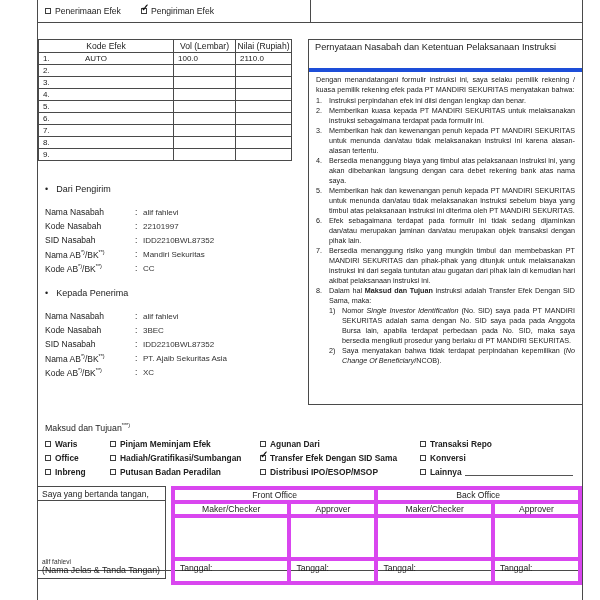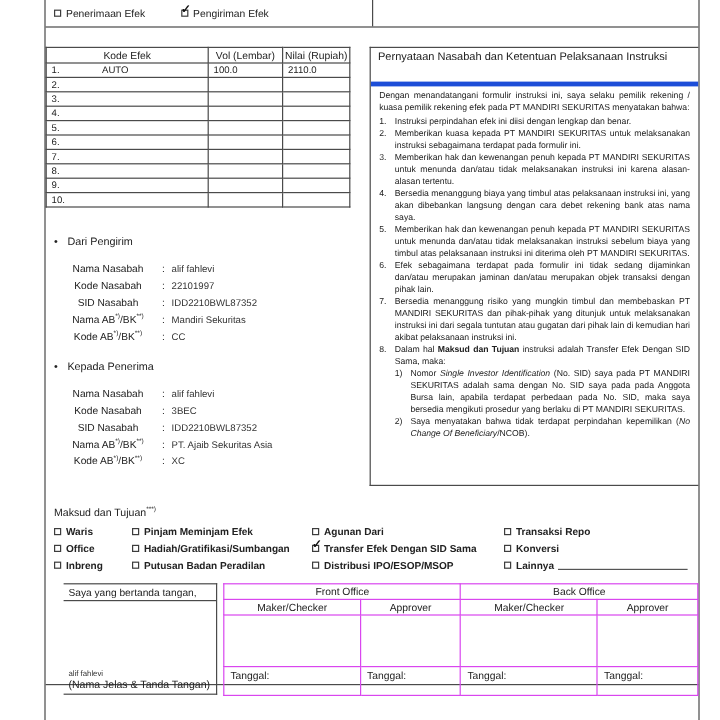--- a/index.html
+++ b/index.html
@@ -4,21 +4,21 @@
 <style>
   * { box-sizing: border-box; margin: 0; padding: 0; }
   html,body { width:600px; height:600px; overflow:hidden; background:#fff;
     font-family:"Liberation Sans", sans-serif; color:#222; }
   .sheet { position:absolute; left:37px; top:0; width:546px; height:600px;
     border-left:1px solid #4a4a4a; border-right:1px solid #4a4a4a; }
   .form-inner { height:571px; border-bottom:1px solid #4a4a4a; }
 
   
   .jenis-row { height:23px; border-bottom:1px solid #4a4a4a; display:flex; }
-  .jenis-left { width:272px; display:flex; align-items:center; padding-left:7px; gap:30px; }
+  .jenis-left { width:272px; display:flex; align-items:center; padding-left:7px; gap:20px; }
   .jenis-right { flex:1; border-left:1px solid #4a4a4a; }
   .cb-item { display:flex; align-items:center; font-size:8.6px; white-space:nowrap; }
   .cb { width:6px; height:6px; border:1px solid #3d3d3d; margin-right:4px; flex:none; position:relative; background:#fff; }
   .cb.checked::after { content:"✓"; position:absolute; left:-1px; top:-7px; font-size:10px; font-weight:bold; color:#111; }
 
   
   .main-row { display:flex; height:366px; margin-top:16px; }
   .left-col { width:270px; }
   .right-panel { flex:1; border:1px solid #4a4a4a; border-right:none; display:flex; flex-direction:column; overflow:hidden; }
   .panel-title { padding:2px 6px 16px; border-bottom:4px solid #1d4ed8; font-size:9.2px; }
@@ -41,42 +41,42 @@
   .rownum { width:20px; flex:none; }
   .kode-val { margin-left:22px; }
 
   
   .party { padding-left:7px; }
   .party-1 { margin-top:22px; }
   .party-2 { margin-top:12px; }
   .party-heading { display:flex; gap:8px; font-size:9px; line-height:12px; }
   .party-fields { margin-top:10px; }
   .field-row { display:flex; font-size:8.5px; height:14px; align-items:center; }
-  .f-label { width:90px; flex:none;text-align:center; }
+  .f-label { width:90px; flex:none; }
   .f-label sup { font-size:5.5px; }
   .f-colon { width:8px; flex:none; }
   .f-value { font-size:8px; color:#333; }
 
   
   .maksud { height:74px; padding:16px 7px 0; }
   .maksud-label { font-size:8.8px; line-height:9px; margin-bottom:4px; }
   .maksud-label sup { font-size:5.5px; }
   .maksud-grid { display:grid; grid-template-columns:65px 150px 160px auto; }
   .maksud-grid .cb-item { height:14px; font-size:8.4px;font-weight:bold; }
   .fill-line { width:108px; border-bottom:1px solid #555; height:9px; margin-left:3px; flex:none; }
 
   
   .sign-row { display:flex; margin-top:7px; height:93px; gap:5px; }
-  .sign-box { width:128px; border:1px solid #4a4a4a; border-left:none; display:flex; flex-direction:column;margin-left:15px; }
+  .sign-box { width:128px; border:1px solid #4a4a4a; border-left:none; display:flex; flex-direction:column; }
   .sign-head { font-size:8.5px; padding:2px 4px 1px; border-bottom:1px solid #4a4a4a; }
   .sign-space { flex:1; }
   .sign-name { font-size:6.5px; padding:0 4px; color:#333; }
   .sign-caption { font-size:8.8px; padding:0 4px 3px; white-space:nowrap; }
   .office-table { border-collapse:collapse; flex:1; table-layout:fixed; }
-  .office-table th, .office-table td { border:1px solid #d946ef; font-weight:normal; }
+  .office-table th, .office-table td { border:4px solid #d946ef; font-weight:normal; }
   .office-table th { height:13px; font-size:8.6px; text-align:center; }
   .row-space td { height:43px; }
   .row-tanggal td { height:24px; vertical-align:top; padding:2px 5px; font-size:8.6px; }
 
   
   .footnotes { padding:4px 9px 0; font-size:8px;margin-top:32px; }
   .fn-line { display:flex; height:12px; align-items:flex-start; }
   .fn-mark { width:28px; font-size:6px; position:relative; top:-1px; }
   .fn-text { flex:1; }
   .fn-right { text-align:right; color:#333; }
@@ -195,30 +195,20 @@
                     <span class="kode-val"></span>
                   </span>
                 </td>
                 <td></td>
                 <td></td>
               </tr>
             <tr>
                 <td class="kode">
                   <span class="kode-inner">
                     <span class="rownum">9.</span>
-                    <span class="kode-val"></span>
-                  </span>
-                </td>
-                <td></td>
-                <td></td>
-              </tr>
-            <tr>
-                <td class="kode">
-                  <span class="kode-inner">
-                    <span class="rownum">10.</span>
                     <span class="kode-val"></span>
                   </span>
                 </td>
                 <td></td>
                 <td></td>
               </tr>
           </tbody>
         </table>
 
         <div class="party party-1">

